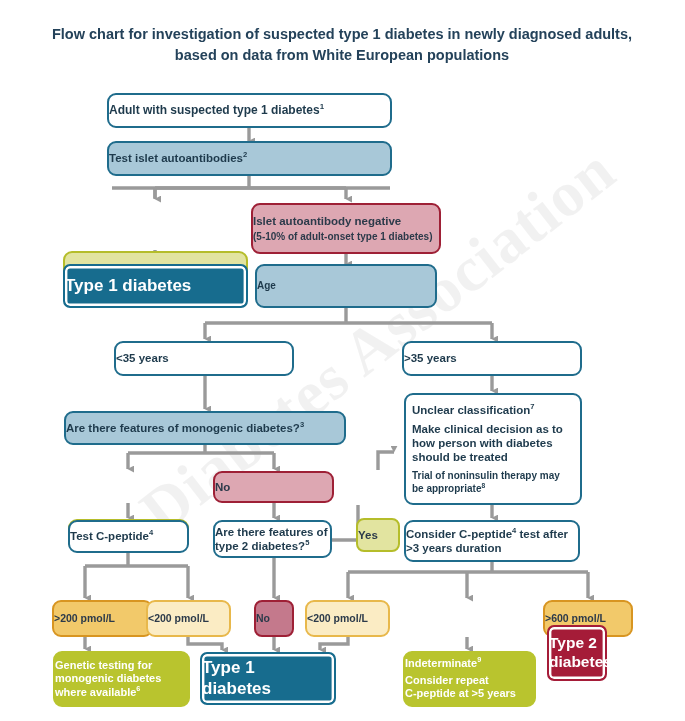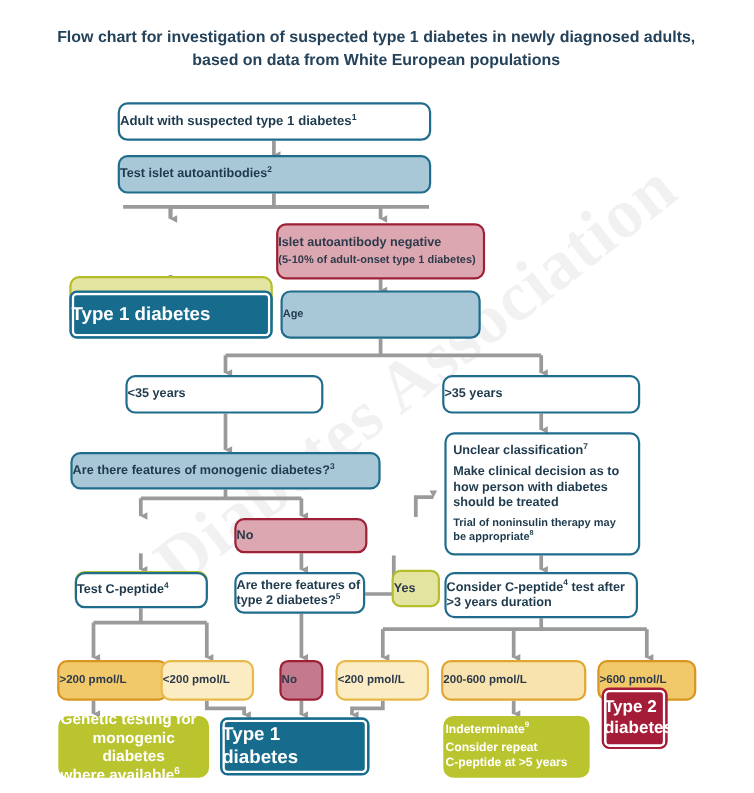--- a/index.html
+++ b/index.html
@@ -233,29 +233,26 @@
   </div>
 
   <div class="node fill-crimson-sm" style="left:254px;top:600px;width:40px;height:37px;font-size:10.5px;border-radius:8px;">
     <span>No</span>
   </div>
 
   <div class="node fill-cream" style="left:305px;top:600px;width:85px;height:37px;font-size:10.5px;">
     <span>&lt;200 pmol/L</span>
   </div>
 
-  <div class="node fill-cream2" style="left:401px;top:600px;width:132px;height:37px;font-size:10.5px;">
-    <span>200-600 pmol/L</span>
-  </div>
 
   <div class="node fill-amber" style="left:543px;top:600px;width:90px;height:37px;font-size:10.5px;">
     <span>&gt;600 pmol/L</span>
   </div>
 
-  <div class="node fill-green" style="left:53px;top:651px;width:137px;height:56px;font-size:14px;">
+  <div class="node fill-green" style="left:53px;top:651px;width:137px;height:56px;font-size:11px;">
     <span>Genetic testing for</span>
     <span>monogenic diabetes</span>
     <span><span>where available</span><sup>6</sup></span>
   </div>
 
   <div class="node fill-darkblue" style="left:200px;top:652px;width:136px;height:53px;font-size:17px;border-radius:7px;">
     <span>Type 1</span>
     <span>diabetes</span>
   </div>
 

